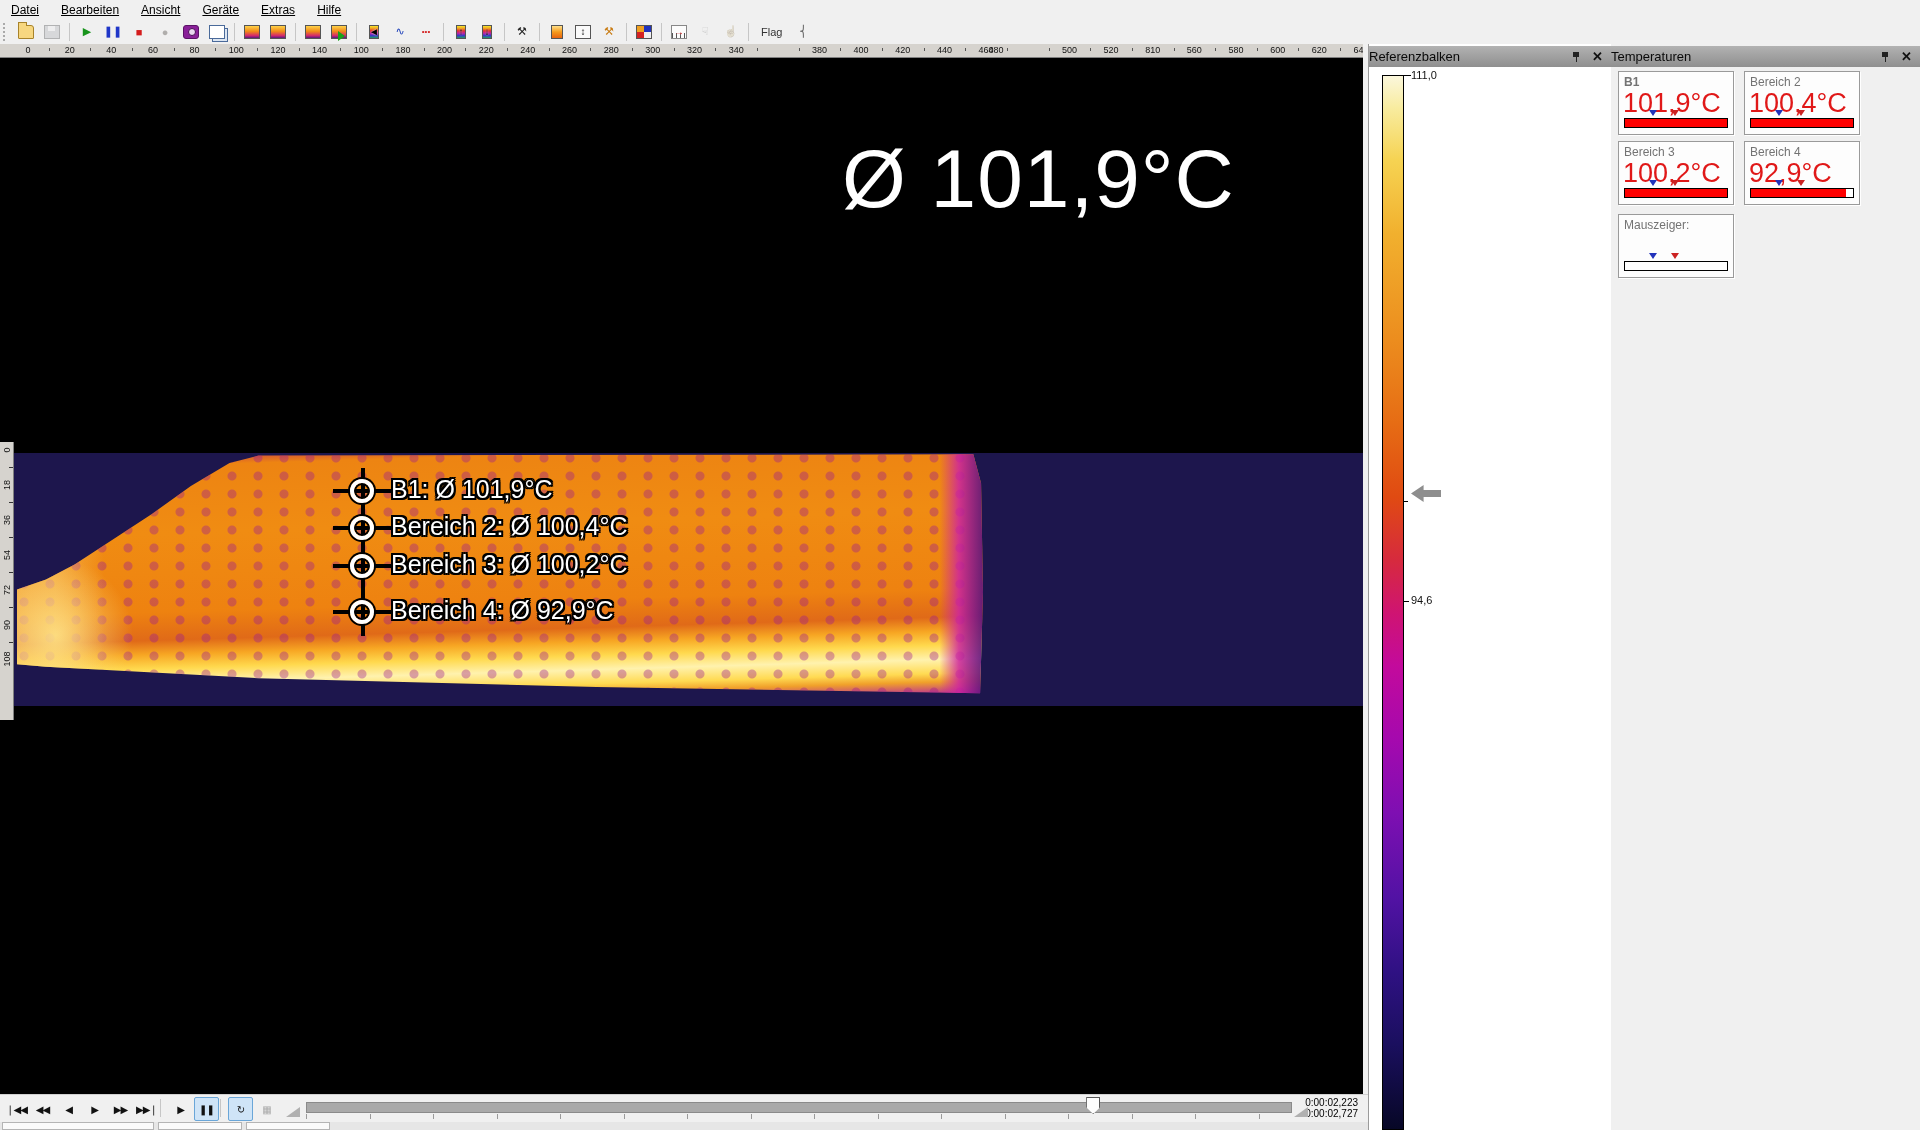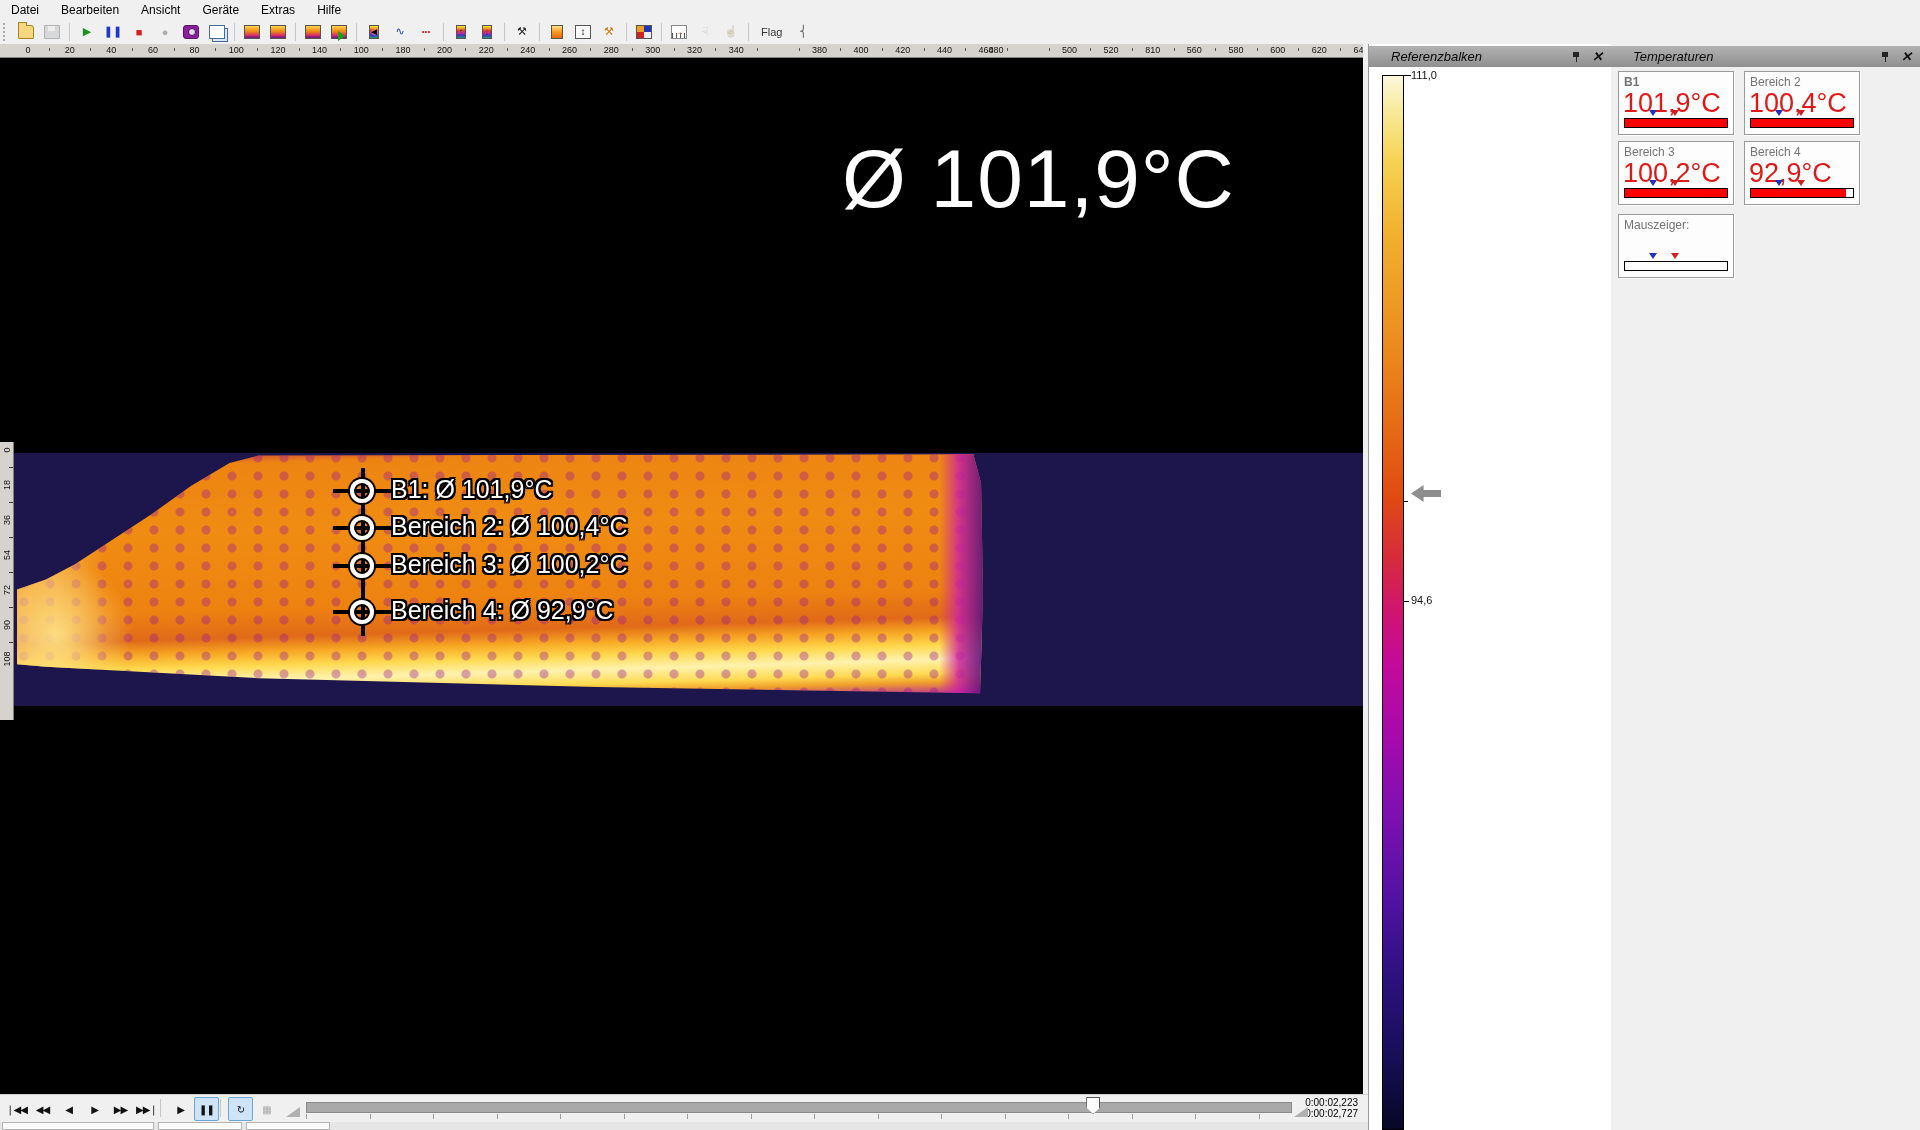--- a/index.html
+++ b/index.html
@@ -1,21 +1,21 @@
 <!DOCTYPE html>
 <html><head>
 <meta charset="utf-8">
 <style>
   html,body{margin:0;padding:0;background:#4a4a4a;}
   #app{position:relative;width:1920px;height:1130px;background:#f0f0f0;overflow:hidden;
        font-family:"Liberation Sans",sans-serif;color:#000;}
   
   .menubar{position:absolute;left:0;top:0;width:1920px;height:19px;background:#f0f0f0;
            display:flex;align-items:center;font-size:12px;}
-  .menubar .mitem{padding:1px 11px;cursor:default;}
+  .menubar .mitem{padding:1px 11px;cursor:default;text-decoration:underline;}
   
   .toolbar{position:absolute;left:0;top:19px;width:1920px;height:25px;background:#f0f0f0;
            display:flex;align-items:center;border-bottom:1px solid #e2e2e2;}
   .tgrip{width:5px;height:18px;margin:0 3px;border-left:2px dotted #aaa;}
   .tsep{width:1px;height:18px;background:#c6c6c6;margin:0 4px;}
   .tbi{width:22px;height:20px;margin:0 1px;display:flex;align-items:center;justify-content:center;
        font-size:11px;position:relative;border:1px solid transparent;border-radius:2px;}
   .tbi.disabled{opacity:.45;filter:grayscale(.8);}
   .tbi.ttext{width:auto;padding:0 6px;font-size:11px;color:#333;}
   .ic{width:16px;height:14px;border:1px solid #555;box-sizing:border-box;}
@@ -86,21 +86,21 @@
   .pb-track{position:absolute;top:7px;height:9px;background:#a9a9a9;border:1px solid #8a8a8a;}
   .pb-tick{position:absolute;top:19px;width:1px;height:5px;background:#9a9a9a;}
   .pb-thumb{position:absolute;top:2px;width:14px;height:17px;background:#fdfdfd;border:1px solid #555;box-sizing:border-box;
             clip-path:polygon(0 0,100% 0,100% 60%,50% 100%,0 60%);}
   .pb-time{position:absolute;right:10px;font-size:10px;text-align:right;line-height:11px;}
   .statusbar{position:absolute;left:0;top:1078px;width:1368px;height:8px;background:#e6e6e6;}
   .st-seg{position:absolute;top:0;height:6px;background:#fafafa;border:1px solid #b4b4b4;}
   
   .panel{position:absolute;top:44px;height:1086px;}
   .ptitle{position:absolute;left:0;top:2px;right:0;height:21px;background:linear-gradient(#b2b2b2,#8f8f8f);
-          display:flex;align-items:center;font-size:13px;padding-left:22px;box-sizing:border-box;color:#0a0a0a;font-style:italic;}
+          display:flex;align-items:center;font-size:13px;padding-left:0;box-sizing:border-box;color:#0a0a0a;}
   .ptools{margin-left:auto;display:flex;align-items:center;gap:10px;padding-right:8px;}
   .pin{width:11px;height:11px;position:relative;}
   .pin::before{content:"";position:absolute;left:2px;top:1px;width:6px;height:5px;background:#222;}
   .pin::after{content:"";position:absolute;left:4.5px;top:6px;width:1.5px;height:5px;background:#222;}
   .pclose{font-size:13px;font-weight:bold;color:#111;line-height:11px;}
   .ref-panel{left:1368px;width:242px;background:#fff;border-left:1px solid #9a9a9a;border-right:1px solid #9a9a9a;}
   .colorbar{position:absolute;left:13px;top:31px;width:20px;height:1053px;border:1px solid #000;
     background:linear-gradient(180deg,
       #fbf7dc 0%, #f8eca0 3%, #f6d352 8%, #f1b02e 15%, #ec8d1e 25%, #e66c14 33%,
       #e04a12 40%, #d62a3e 46%, #cf1472 51%, #c30a9c 56%, #a509ae 63%, #7e0fb2 70%,

